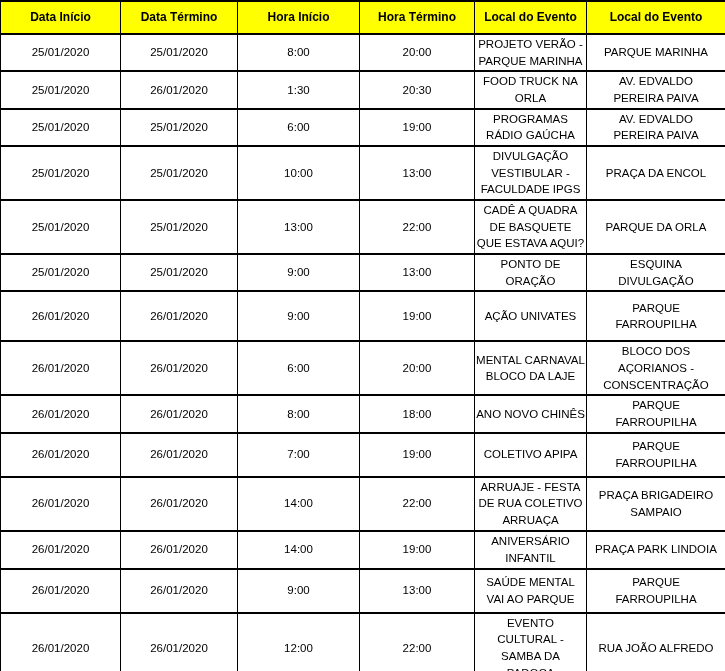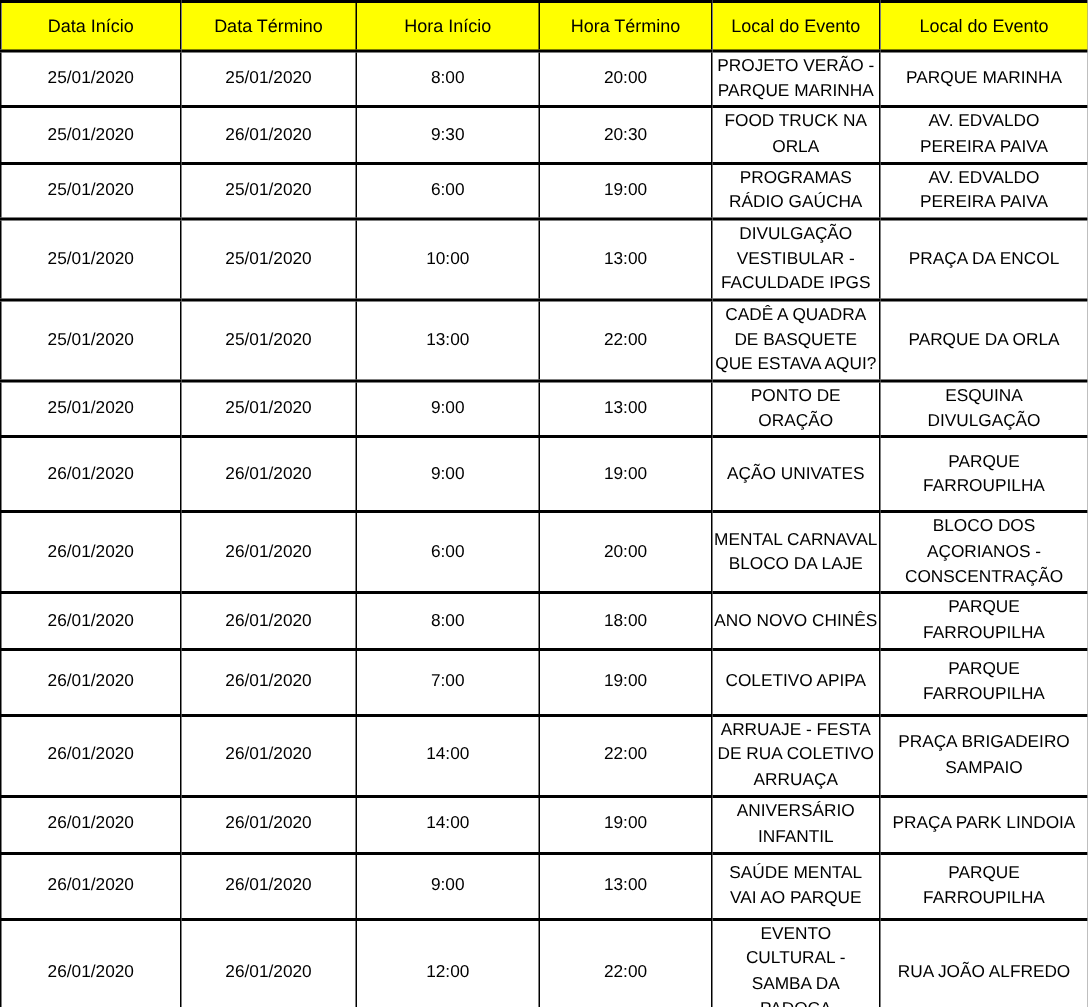--- a/index.html
+++ b/index.html
@@ -23,21 +23,21 @@
     border-right-width: 1px;
     text-align: center;
     vertical-align: middle;
     line-height: 1.45;
     padding: 1px 2px;
     overflow: hidden;
     word-wrap: break-word;
   }
   table.events thead th {
     background: #ffff00;
-    font-weight: normal;
+    font-weight: bold;
     height: 29px;
     font-size: 12px;
   }
   table.events td.col-local {
     padding: 1px 8px;
     border-radius: 10px;
   }
   table.events td.col-nome {
     padding: 1px 1px;
   }
@@ -69,21 +69,21 @@
         <td class="col-data-inicio">25/01/2020</td>
         <td class="col-data-termino">25/01/2020</td>
         <td class="col-hora-inicio">8:00</td>
         <td class="col-hora-termino">20:00</td>
         <td class="col-nome">PROJETO VERÃO - PARQUE MARINHA</td>
         <td class="col-local">PARQUE MARINHA</td>
       </tr>
       <tr style="height: 34px;">
         <td class="col-data-inicio">25/01/2020</td>
         <td class="col-data-termino">26/01/2020</td>
-        <td class="col-hora-inicio">9:30</td>
+        <td class="col-hora-inicio">1:30</td>
         <td class="col-hora-termino">20:30</td>
         <td class="col-nome">FOOD TRUCK NA ORLA</td>
         <td class="col-local">AV. EDVALDO PEREIRA PAIVA</td>
       </tr>
       <tr style="height: 34px;">
         <td class="col-data-inicio">25/01/2020</td>
         <td class="col-data-termino">25/01/2020</td>
         <td class="col-hora-inicio">6:00</td>
         <td class="col-hora-termino">19:00</td>
         <td class="col-nome">PROGRAMAS RÁDIO GAÚCHA</td>

